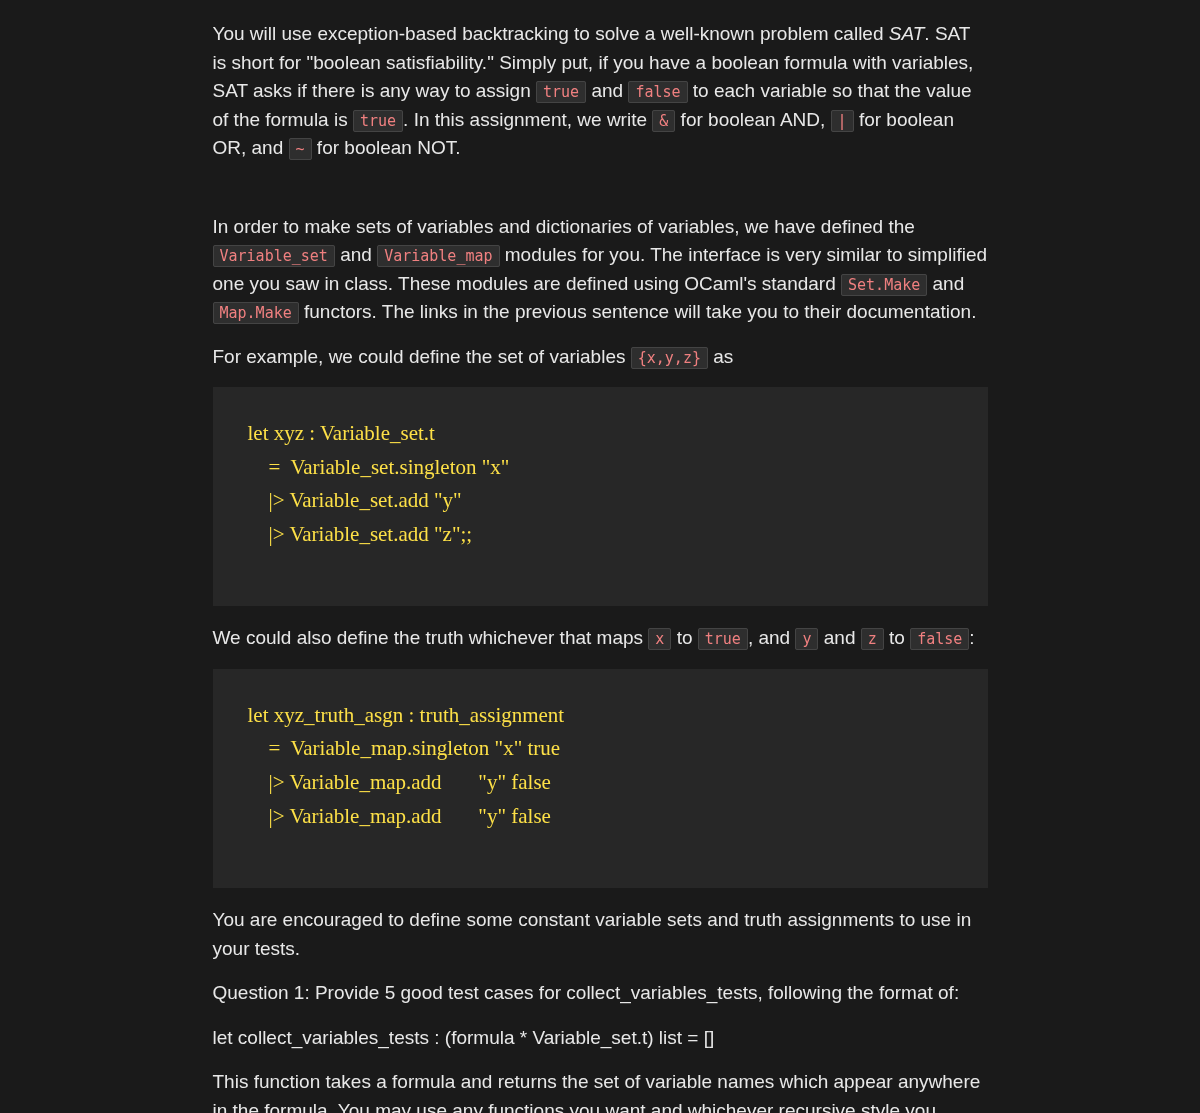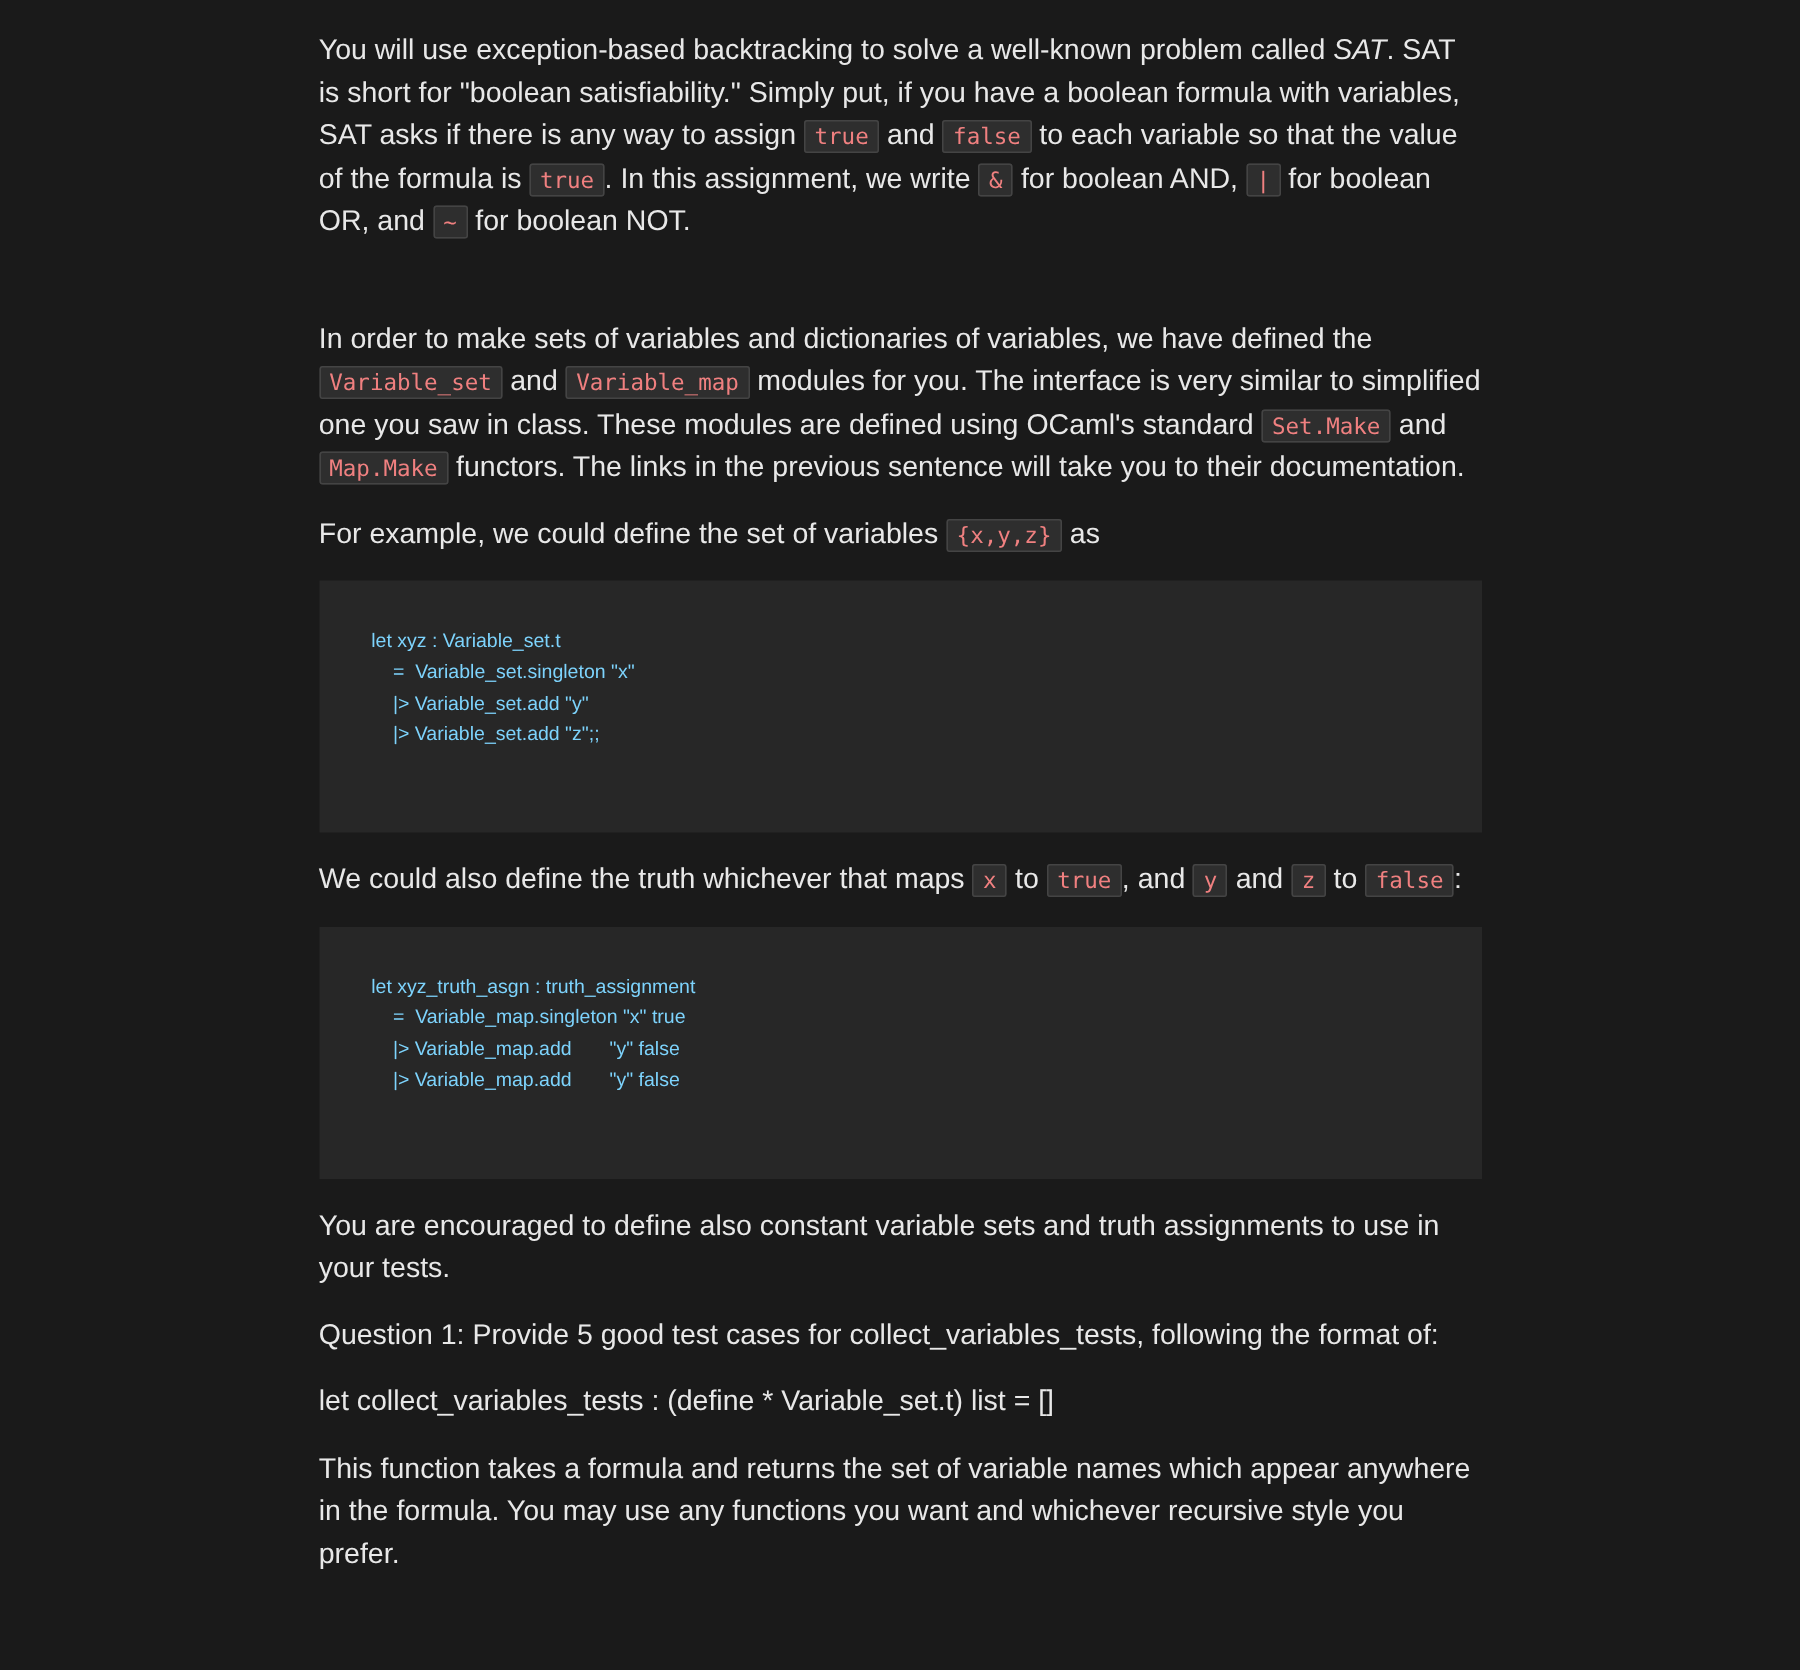--- a/index.html
+++ b/index.html
@@ -32,24 +32,24 @@
       color: #f08080;
     }
     em {
       font-style: italic;
       margin-top: 24px;
     }
     pre.code-block {
       background-color: #272727;
       padding: 30px 35px 55px 35px;
       margin: 14px 0 18px 0;
-      font-family: Liberation Sans, sans-serif;
-      font-size: 13px;
+      font-family: Liberation Serif, serif;
+      font-size: 21px;
       line-height: 1.6;
-      color: #7dd3fc;
+      color: #fde047;
       white-space: pre;
       overflow-x: auto;
     }
   </style>
 </head>
 <body>
 
 <div class="container">
 
   <p class="para-gap">
@@ -71,22 +71,22 @@
 
   <p>
     <span>We could also define the truth whichever that maps </span><span class="inline-code">x</span><span> to </span><span class="inline-code">true</span><span>, and </span><span class="inline-code">y</span><span> and </span><span class="inline-code">z</span><span> to </span><span class="inline-code">false</span><span>:</span>
   </p>
 
   <pre class="code-block">let xyz_truth_asgn : truth_assignment
     =  Variable_map.singleton "x" true
     |&gt; Variable_map.add       "y" false
     |&gt; Variable_map.add       "y" false</pre>
 
-  <p>You are encouraged to define also constant variable sets and truth assignments to use in your tests.</p>
+  <p>You are encouraged to define some constant variable sets and truth assignments to use in your tests.</p>
 
   <p>Question 1: Provide 5 good test cases for collect_variables_tests, following the format of:</p>
 
-  <p>let collect_variables_tests : (define * Variable_set.t) list = []</p>
+  <p>let collect_variables_tests : (formula * Variable_set.t) list = []</p>
 
 
   <p>This function takes a formula and returns the set of variable names which appear anywhere in the formula. You may use any functions you want and whichever recursive style you prefer.</p>
 
 </div>
 
 </body></html>

